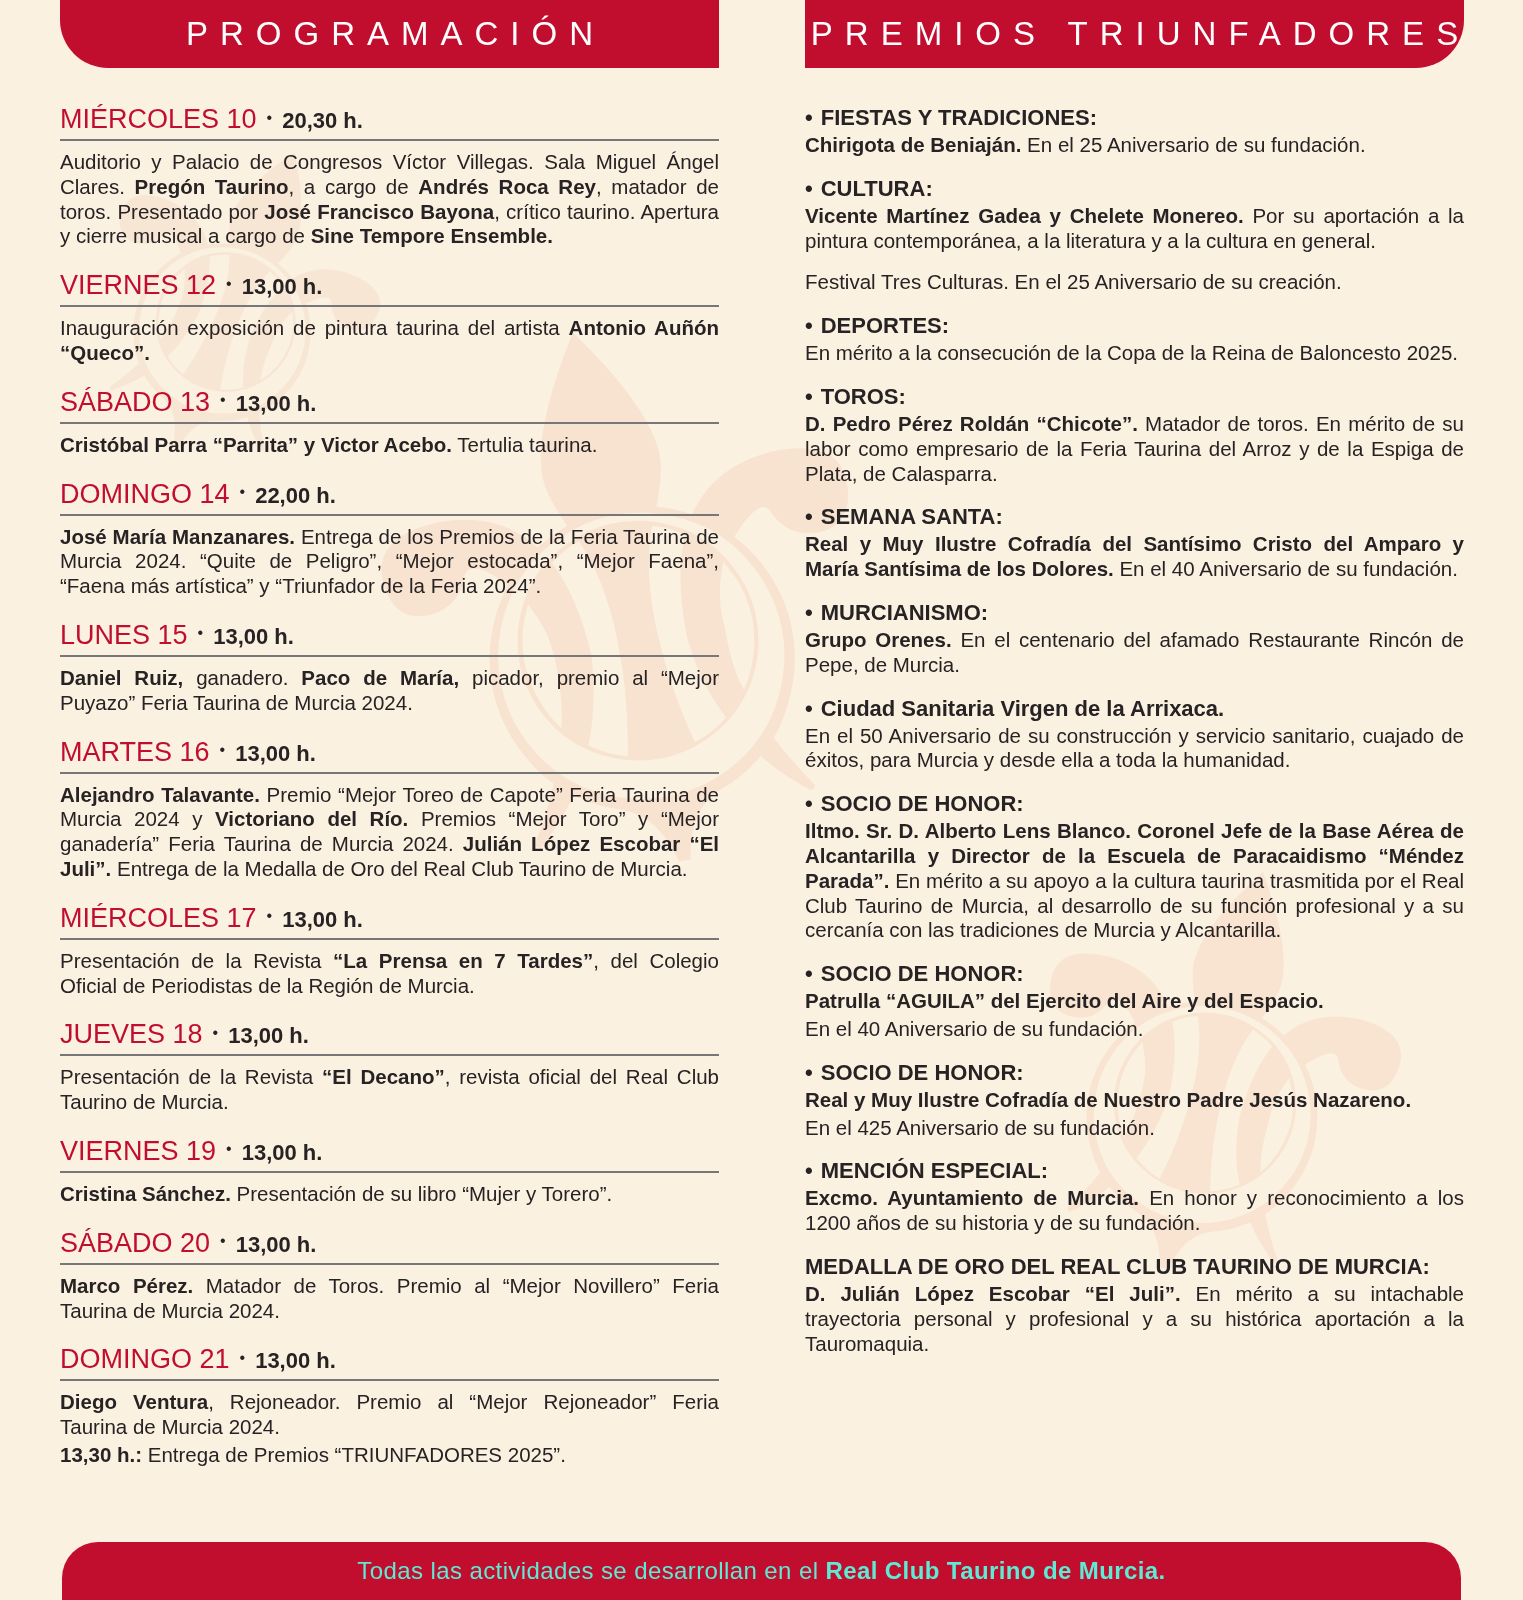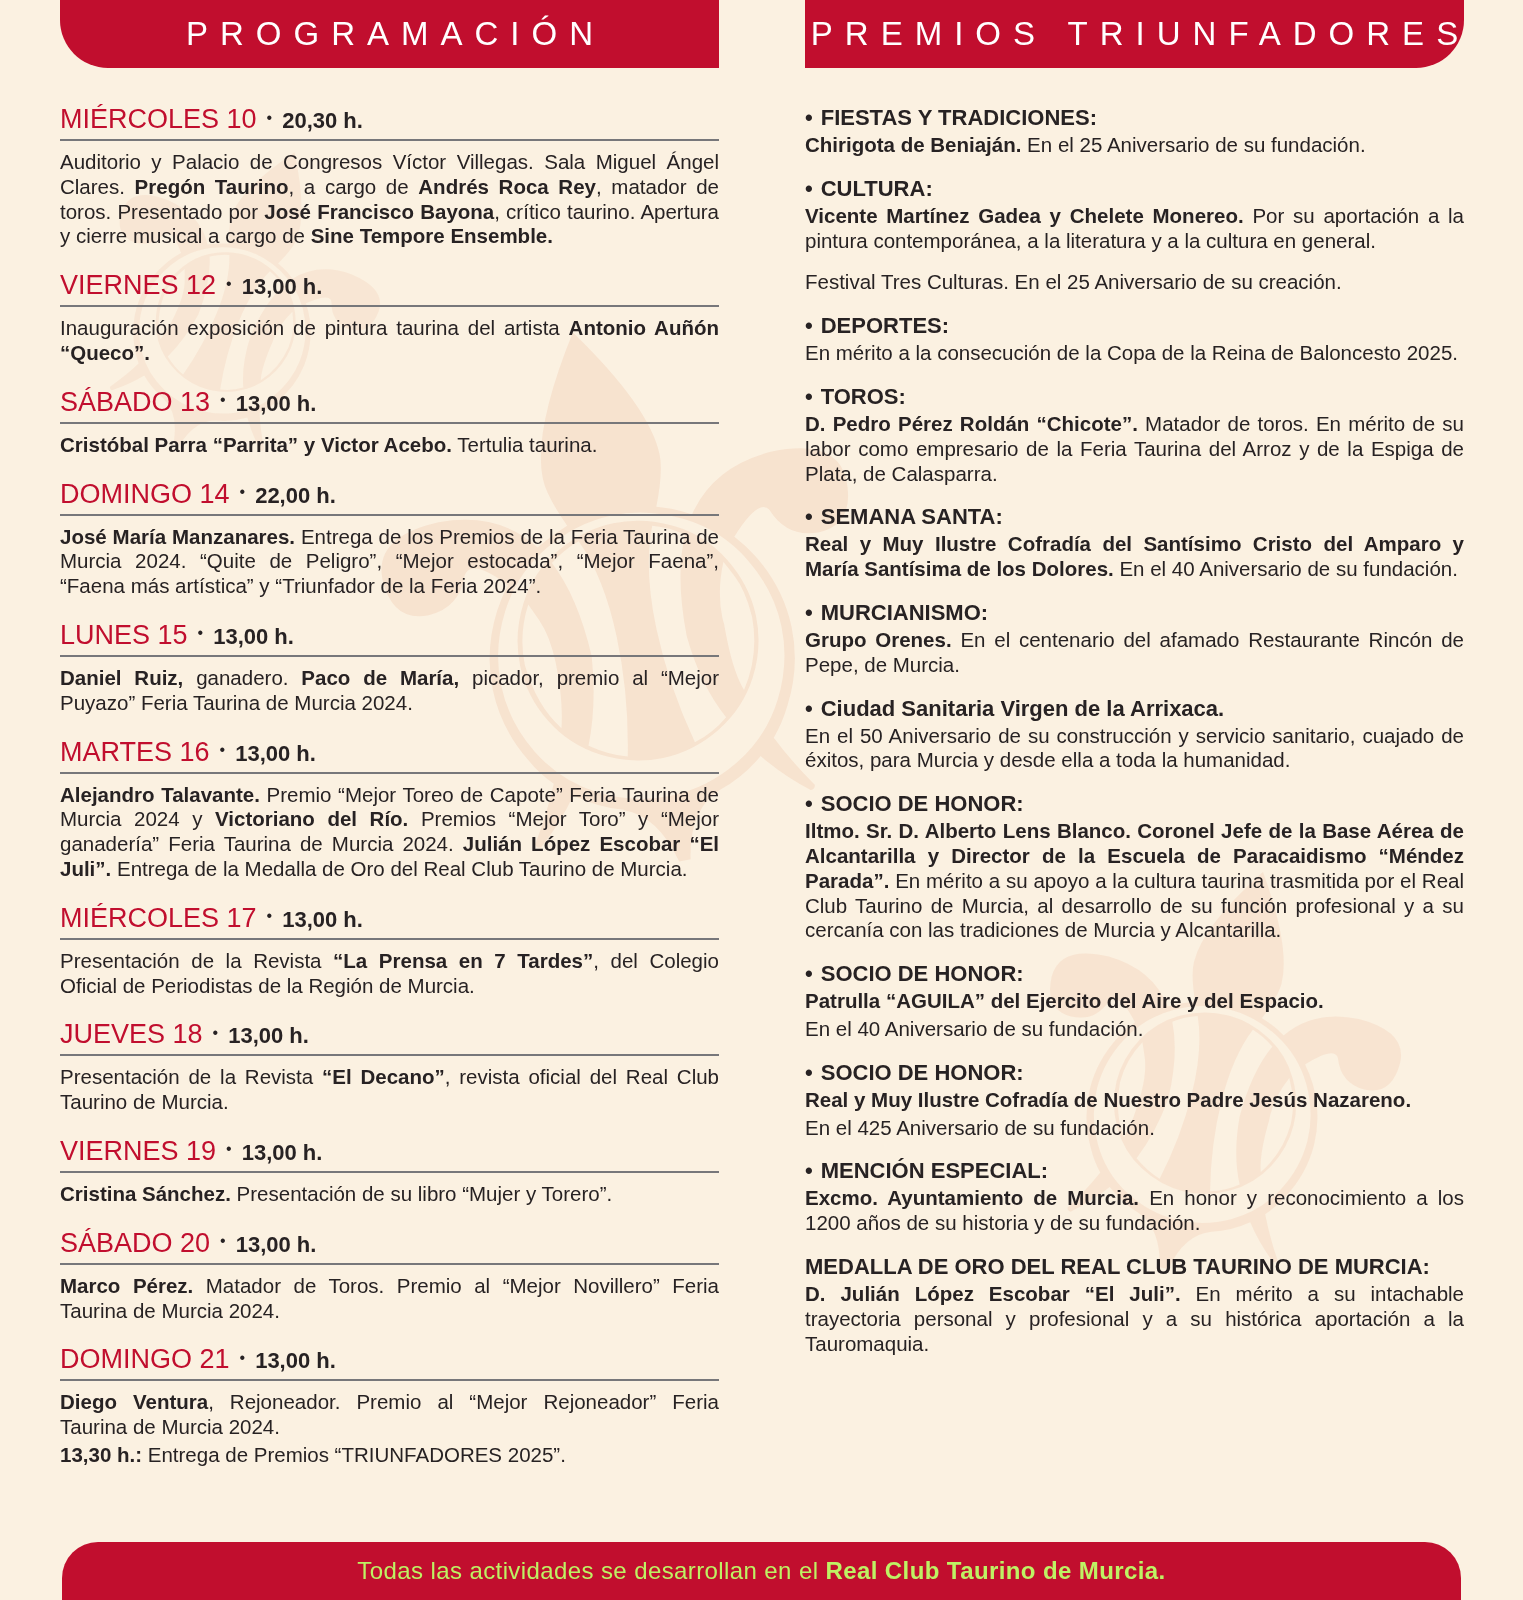--- a/index.html
+++ b/index.html
@@ -49,21 +49,21 @@
   .award-heading { font-size:22px; font-weight:700; line-height:27px; margin-bottom:2px; }
   .award-bullet { margin-right:8px; }
 
   
   .footer {
     position:absolute; z-index:2;
     left:62px; right:62px; top:1542px; height:58px;
     background:#c10e2e; border-radius:36px 36px 0 0;
     display:flex; align-items:center; justify-content:center;
   }
-  .footer p { color:#bef264; font-size:24px; letter-spacing:0.4px; }
+  .footer p { color:#5eead4; font-size:24px; letter-spacing:0.4px; }
 </style>
 </head>
 <body>
 
 <div class="wm" id="wm1">⚜</div>
 <div class="wm" id="wm2">⚜</div>
 <div class="wm" id="wm3">⚜</div>
 
 <div class="columns">
   <div class="col">

